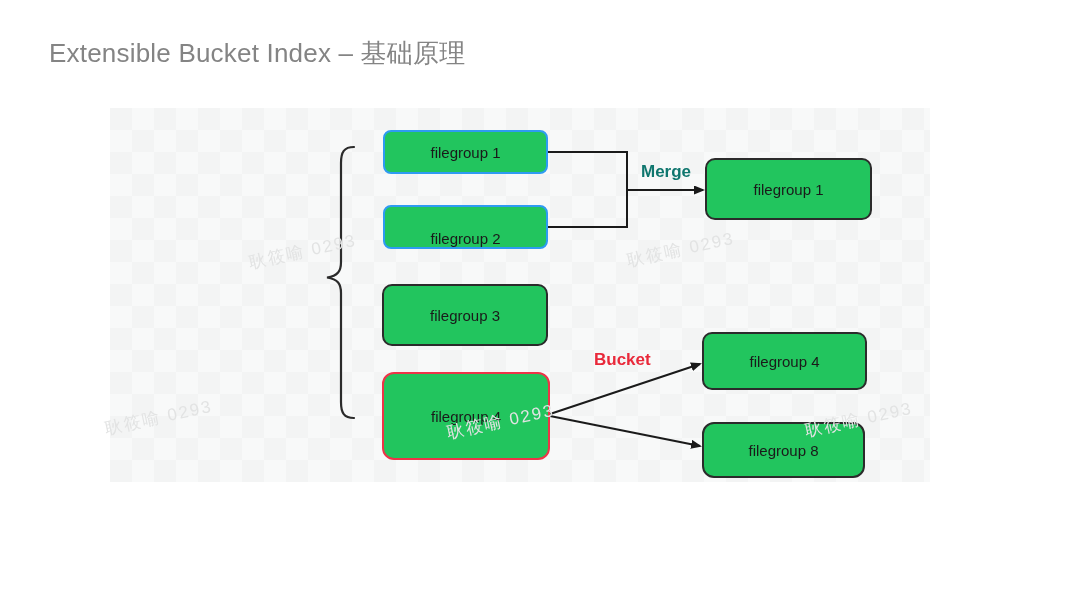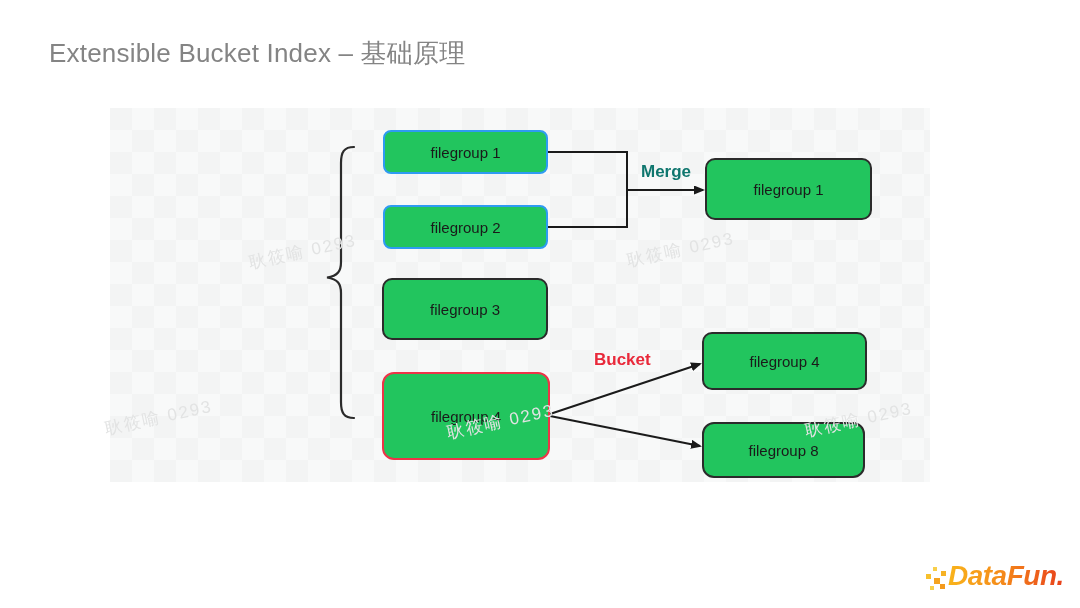--- a/index.html
+++ b/index.html
@@ -123,24 +123,24 @@
     <line x1="627" y1="190" x2="703" y2="190" stroke="#1a1a1a" stroke-width="2" marker-end="url(#arrowhead)"></line>
 
     <line x1="550" y1="414" x2="700" y2="364" stroke="#1a1a1a" stroke-width="2" marker-end="url(#arrowhead)"></line>
     <line x1="550" y1="416" x2="700" y2="446" stroke="#1a1a1a" stroke-width="2" marker-end="url(#arrowhead)"></line>
   </svg>
 
 
   <div class="node blue" style="left:383px; top:130px; width:165px; height:44px;">
     <span>filegroup 1</span>
   </div>
-  <div class="node blue" style="left:383px; top:205px; width:165px; height:44px;">
+  <div class="node blue" style="left:383px; top:205px; width:165px; height:44px;align-items:flex-end;">
     <span>filegroup 2</span>
   </div>
-  <div class="node" style="left:382px; top:278px; width:166px; height:62px;">
+  <div class="node" style="left:382px; top:284px; width:166px; height:62px;">
     <span>filegroup 3</span>
   </div>
   <div class="node red" style="left:382px; top:372px; width:168px; height:88px;">
     <span>filegroup 4</span>
   </div>
 
   <div class="op-label merge">Merge</div>
   <div class="op-label split">Bucket</div>
 
   <div class="node" style="left:705px; top:158px; width:167px; height:62px;">
@@ -152,23 +152,14 @@
   <div class="node" style="left:702px; top:422px; width:163px; height:56px;border-radius:12px;">
     <span>filegroup 8</span>
   </div>
 
   <div class="watermark" style="left:248px; top:240px;">耿筱喻 0293</div>
   <div class="watermark" style="left:626px; top:238px;">耿筱喻 0293</div>
   <div class="watermark" style="left:104px; top:406px;">耿筱喻 0293</div>
   <div class="watermark" style="left:446px; top:410px;">耿筱喻 0293</div>
   <div class="watermark" style="left:804px; top:408px;">耿筱喻 0293</div>
 
-  <div class="logo">
-    <span class="px" style="left:0px;  top:16px; width:5px; height:5px; background:#f7c02c;"></span>
-    <span class="px" style="left:7px;  top:9px;  width:4px; height:4px; background:#f8cf4a;"></span>
-    <span class="px" style="left:8px;  top:20px; width:6px; height:6px; background:#f5a31f;"></span>
-    <span class="px" style="left:15px; top:13px; width:5px; height:5px; background:#f6b224;"></span>
-    <span class="px" style="left:14px; top:26px; width:5px; height:5px; background:#f49a1c;"></span>
-    <span class="px" style="left:4px;  top:28px; width:4px; height:4px; background:#f8cf4a;"></span>
-    <span class="logo-text">DataFun.</span>
-  </div>
 
 </div>
 
 </body></html>

